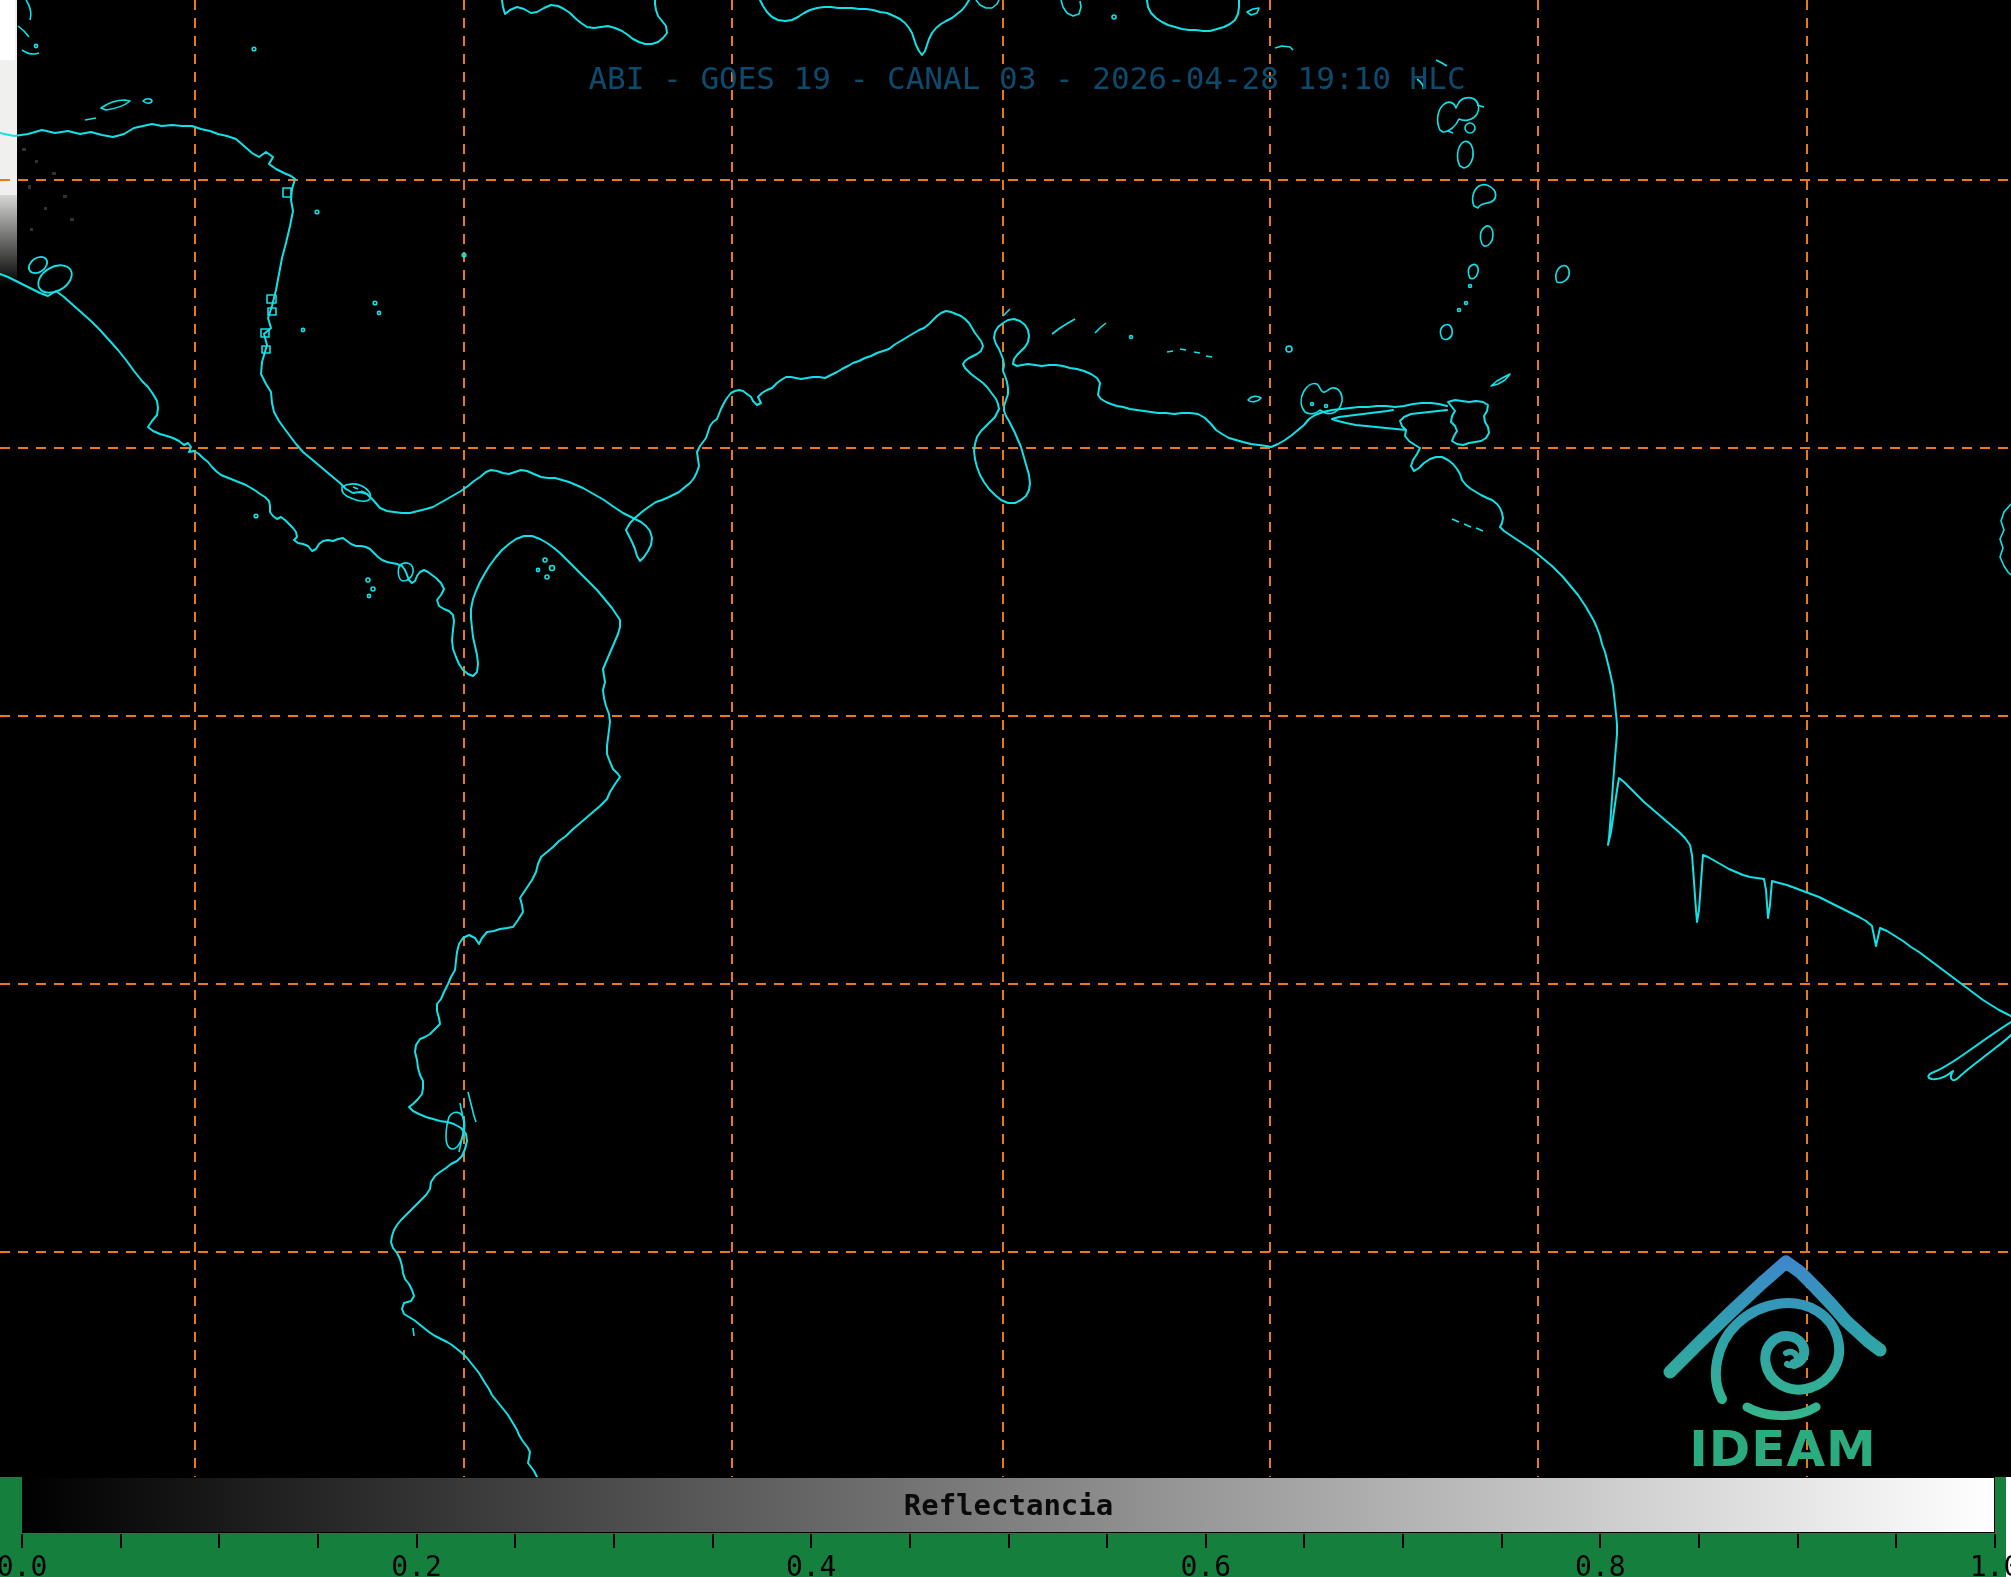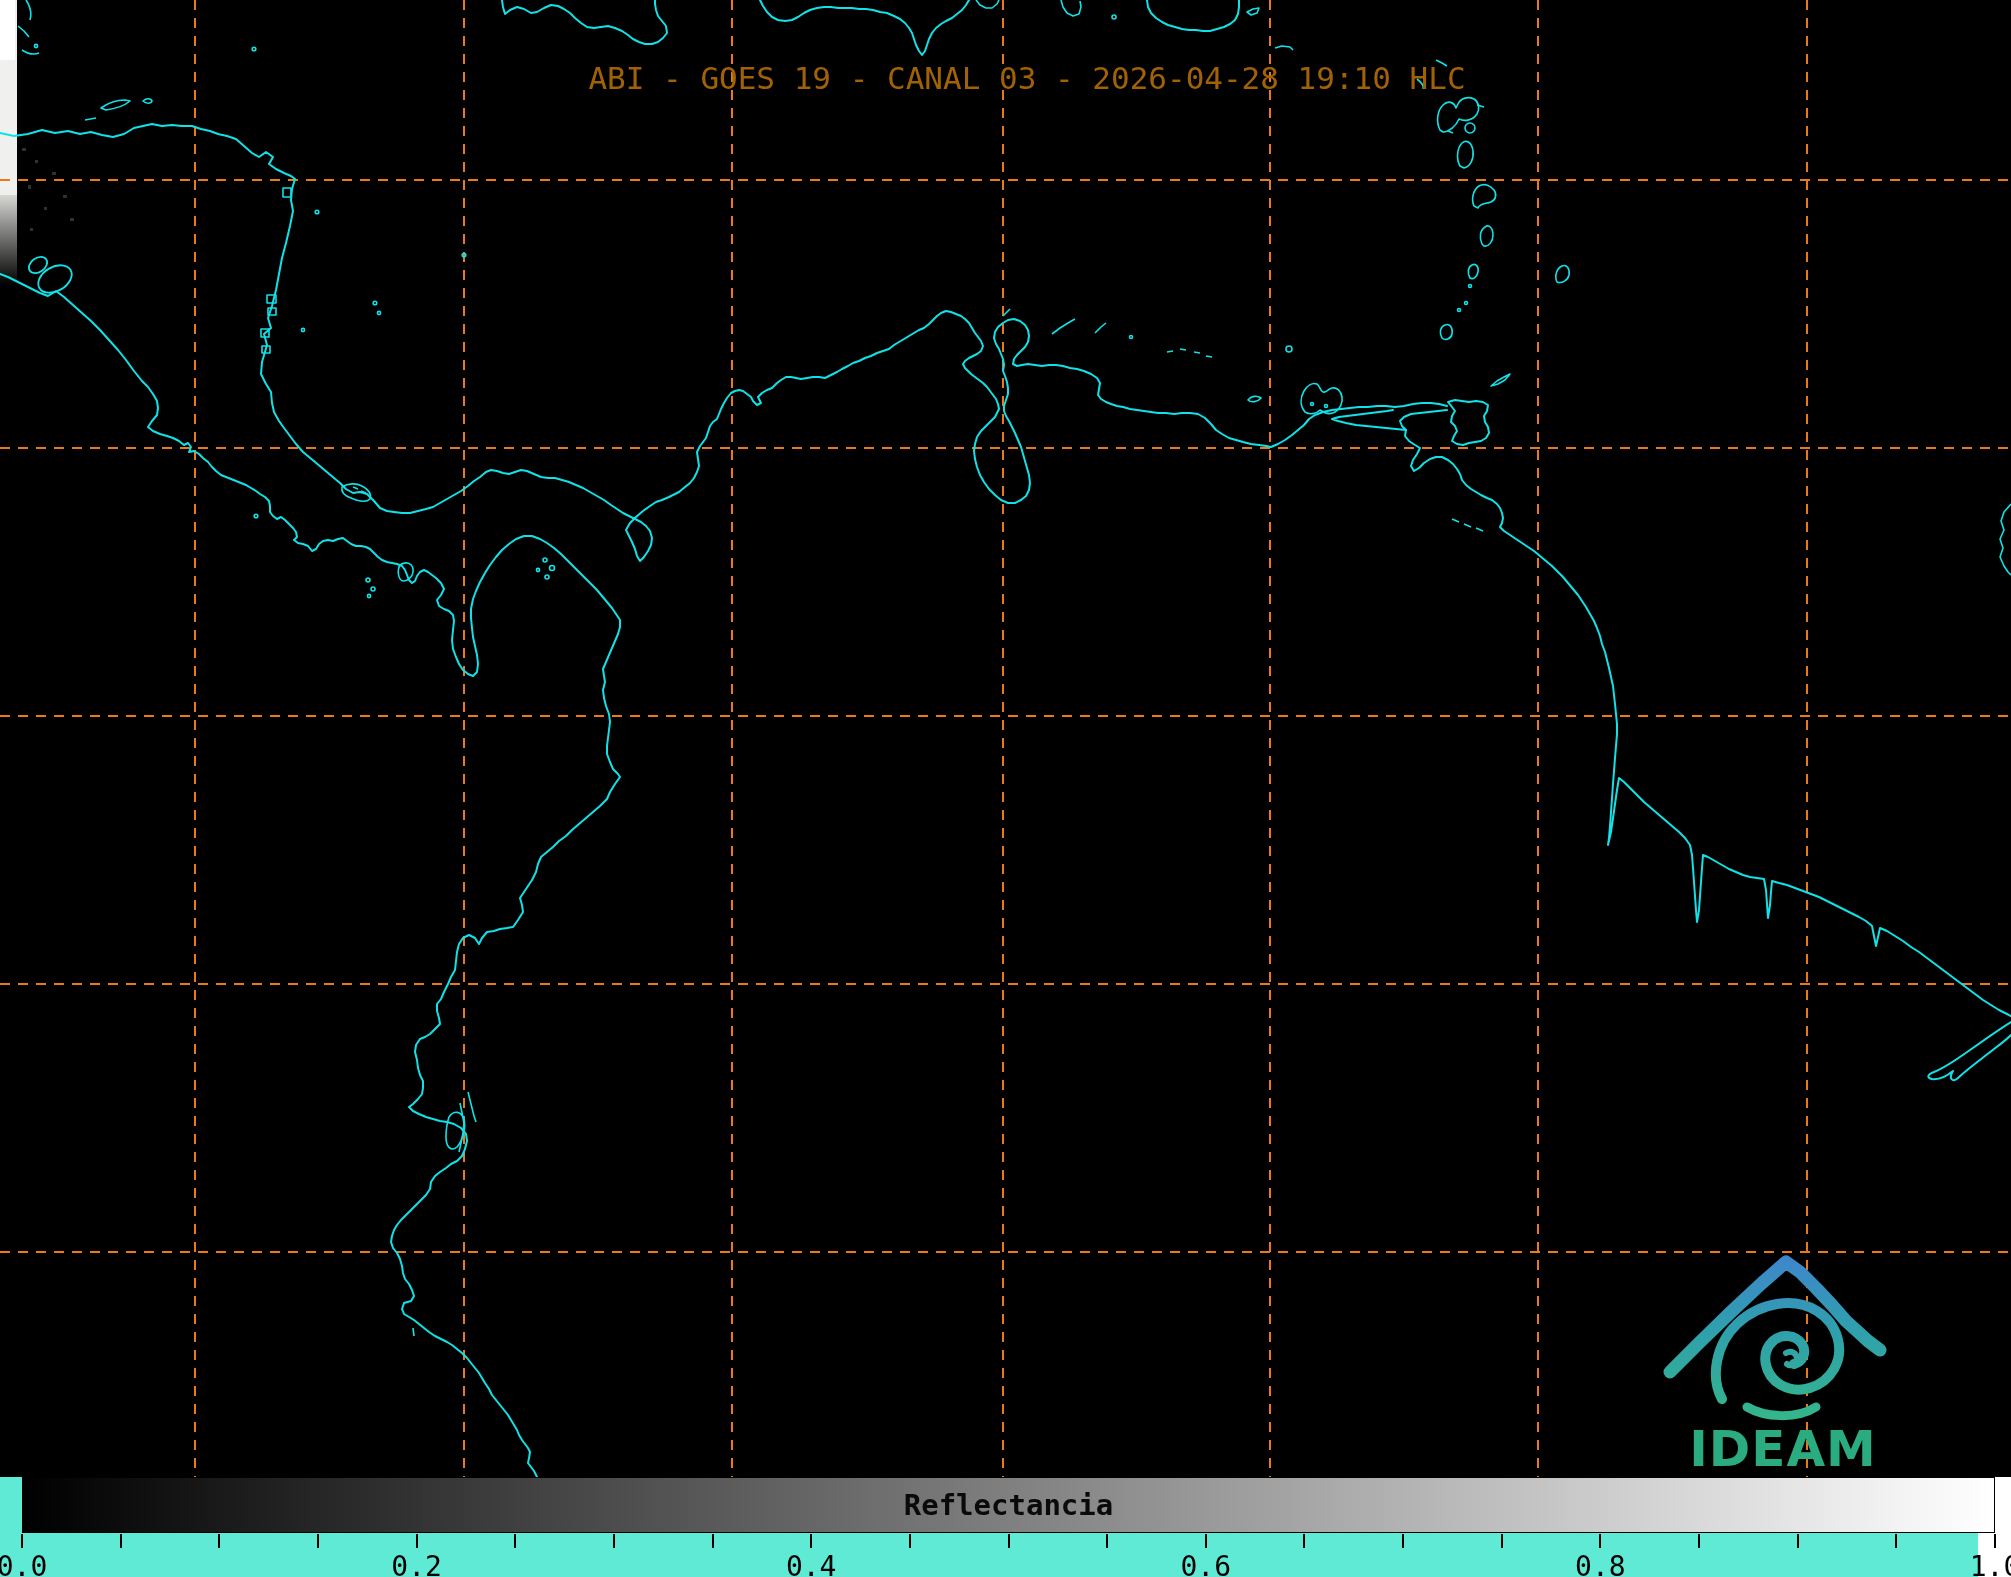--- a/index.html
+++ b/index.html
@@ -1,26 +1,26 @@
 <!DOCTYPE html>
 <html><head>
 <meta charset="utf-8">
 <style>
   html,body{margin:0;padding:0;background:#fff;}
   .screen{position:relative;width:2011px;height:1577px;overflow:hidden;background:#fff;
           font-family:"DejaVu Sans Mono", monospace;}
   svg text{font-family:"DejaVu Sans", sans-serif;}
   .map-svg{position:absolute;left:0;top:0;}
   .title{position:absolute;top:60px;left:1027px;transform:translateX(-50%);
-         color:#a16207;font-size:31px;white-space:nowrap;letter-spacing:0px;}
+         color:#0c4a6e;font-size:31px;white-space:nowrap;letter-spacing:0px;}
   .gridline{stroke:#e87a1c;stroke-width:2;stroke-dasharray:10 8;fill:none;}
   .coast{stroke:#10e2e8;stroke-width:2;fill:none;stroke-linejoin:round;stroke-linecap:round;}
   .coast-thin{stroke:#10e2e8;stroke-width:1.6;fill:none;stroke-linejoin:round;}
   .isl{stroke:#10e2e8;stroke-width:1.8;fill:none;}
-  .colorbar-area{position:absolute;left:0;top:1477px;width:1978px;height:100px;background:#5eead4;}
+  .colorbar-area{position:absolute;left:0;top:1477px;width:1978px;height:100px;background:#15803d;padding-left:28px;}
   .cbar{position:absolute;left:22px;top:0px;width:1973px;height:56px;
         background:linear-gradient(to right,#000000,#ffffff);
         border:1px solid #000;box-sizing:border-box;
         display:flex;align-items:center;justify-content:center;}
   .cbar-label{color:#0a0a0a;font-weight:bold;font-size:29px;font-family:"DejaVu Sans Mono",monospace;}
   .tick{position:absolute;top:57px;width:2px;height:14px;background:#000;}
   .tick-label{position:absolute;top:73px;transform:translateX(-50%);
               color:#000;font-size:28px;font-family:"DejaVu Sans Mono",monospace;}
 </style>
 </head>

